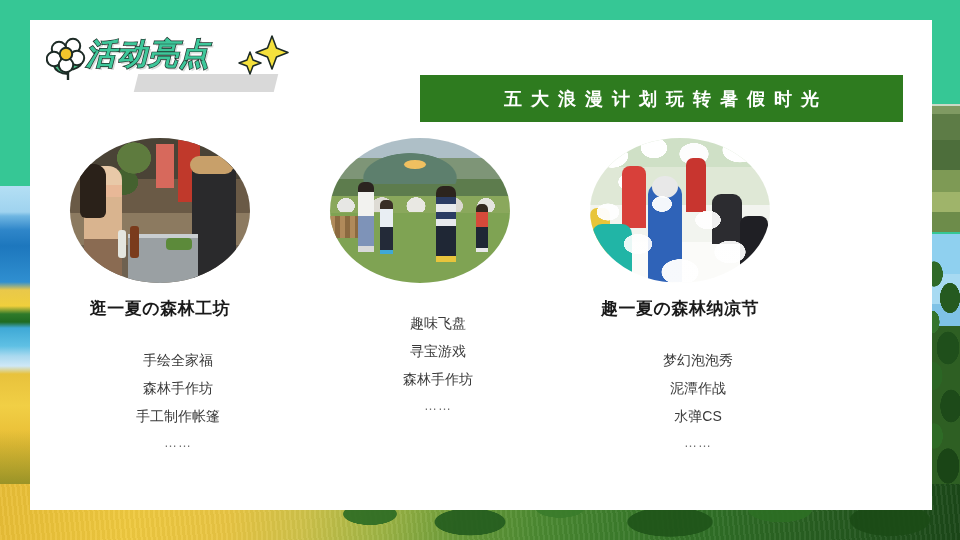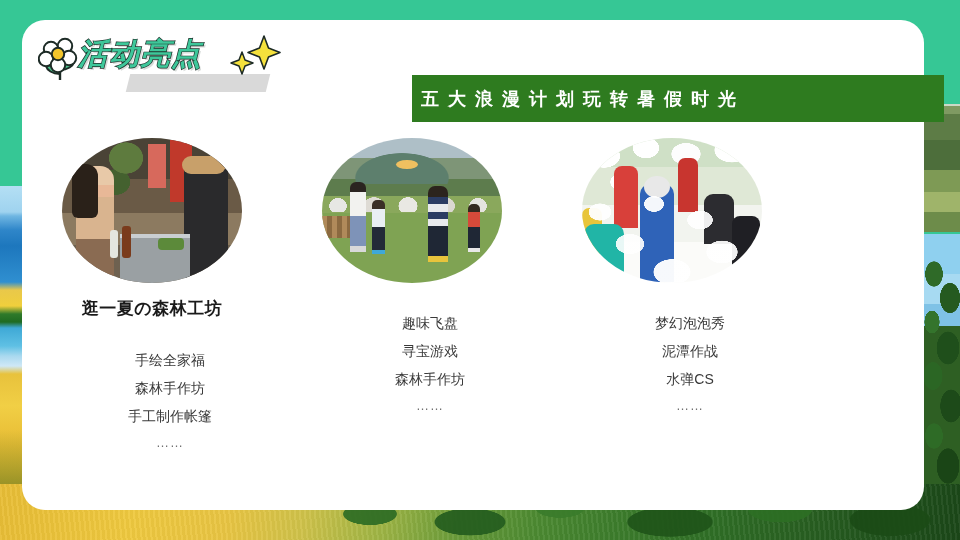--- a/index.html
+++ b/index.html
@@ -87,23 +87,22 @@
       radial-gradient(ellipse 14px 20px at 10px 192px,#2e6b26 0 62%,transparent 64%),
       radial-gradient(ellipse 18px 28px at 24px 222px,#1a4516 0 62%,transparent 64%);
   }
 
   
   .bg-teal-top{ position:absolute; left:0; top:0; width:960px; height:188px; background:#36c795; }
   .bg-teal-right{ position:absolute; right:0; top:0; width:36px; height:104px; background:#36c795; }
 
   
   .panel{
-    position:absolute; left:22px; top:20px; width:902px; height:490px;
+    position:absolute; left:30px; top:20px; width:902px; height:490px;
     background:#ffffff;
-    border-radius:23px;
   }
 
   
   .title-group{ position:absolute; left:10px; top:8px; width:270px; height:70px; }
   .title-underbar{
     position:absolute; left:96px; top:46px; width:140px; height:18px;
     background:#d9d9d9; transform:skewX(-14deg);
   }
   .flower-icon{ position:absolute; left:6px; top:8px; width:46px; height:54px; }
   .title-text{
@@ -111,22 +110,22 @@
     font-size:30px; font-weight:bold; font-style:italic;
     letter-spacing:1px; color:#3ec79a; white-space:nowrap;
     -webkit-text-stroke:1.4px #1d2b26;
     paint-order:stroke fill;
     text-shadow: 2px 2px 0 rgba(40,60,50,.18);
   }
   .sparkles{ position:absolute; left:196px; top:6px; width:62px; height:46px; }
 
   
   .banner{
-    position:absolute; left:390px; top:55px; width:532px; height:47px;
-    background:#2e7b1f; display:flex; align-items:center; justify-content:flex-start;
+    position:absolute; left:390px; top:55px; width:483px; height:47px;
+    background:#2e7b1f; display:flex; align-items:center; justify-content:center;
   }
   .banner-text{
     color:#ffffff; font-size:18px; font-weight:bold;
     letter-spacing:9px; text-indent:9px; white-space:nowrap;
   }
 
   
   .cards{
     position:absolute; left:0; top:118px; width:902px;
     display:flex; justify-content:flex-start; align-items:flex-start;
@@ -320,20 +319,21 @@
         <div class="k-yellow"></div>
           <div class="k-red"></div>
           <div class="k-red2"></div>
         <div class="k-blue"></div>
           <div class="k-blue-head"></div>
         <div class="k-teal"></div>
           <div class="k-dark"></div>
           <div class="k-dark2"></div>
         <div class="foam-spray"></div>
       </div>
+      <div class="card-title">趣一夏の森林纳凉节</div>
       <div class="card-list">
         <div class="card-list-item">梦幻泡泡秀</div>
         <div class="card-list-item">泥潭作战</div>
         <div class="card-list-item">水弹CS</div>
         <div class="card-list-more">……</div>
       </div>
     </div>
 
   </div>
 </div>

